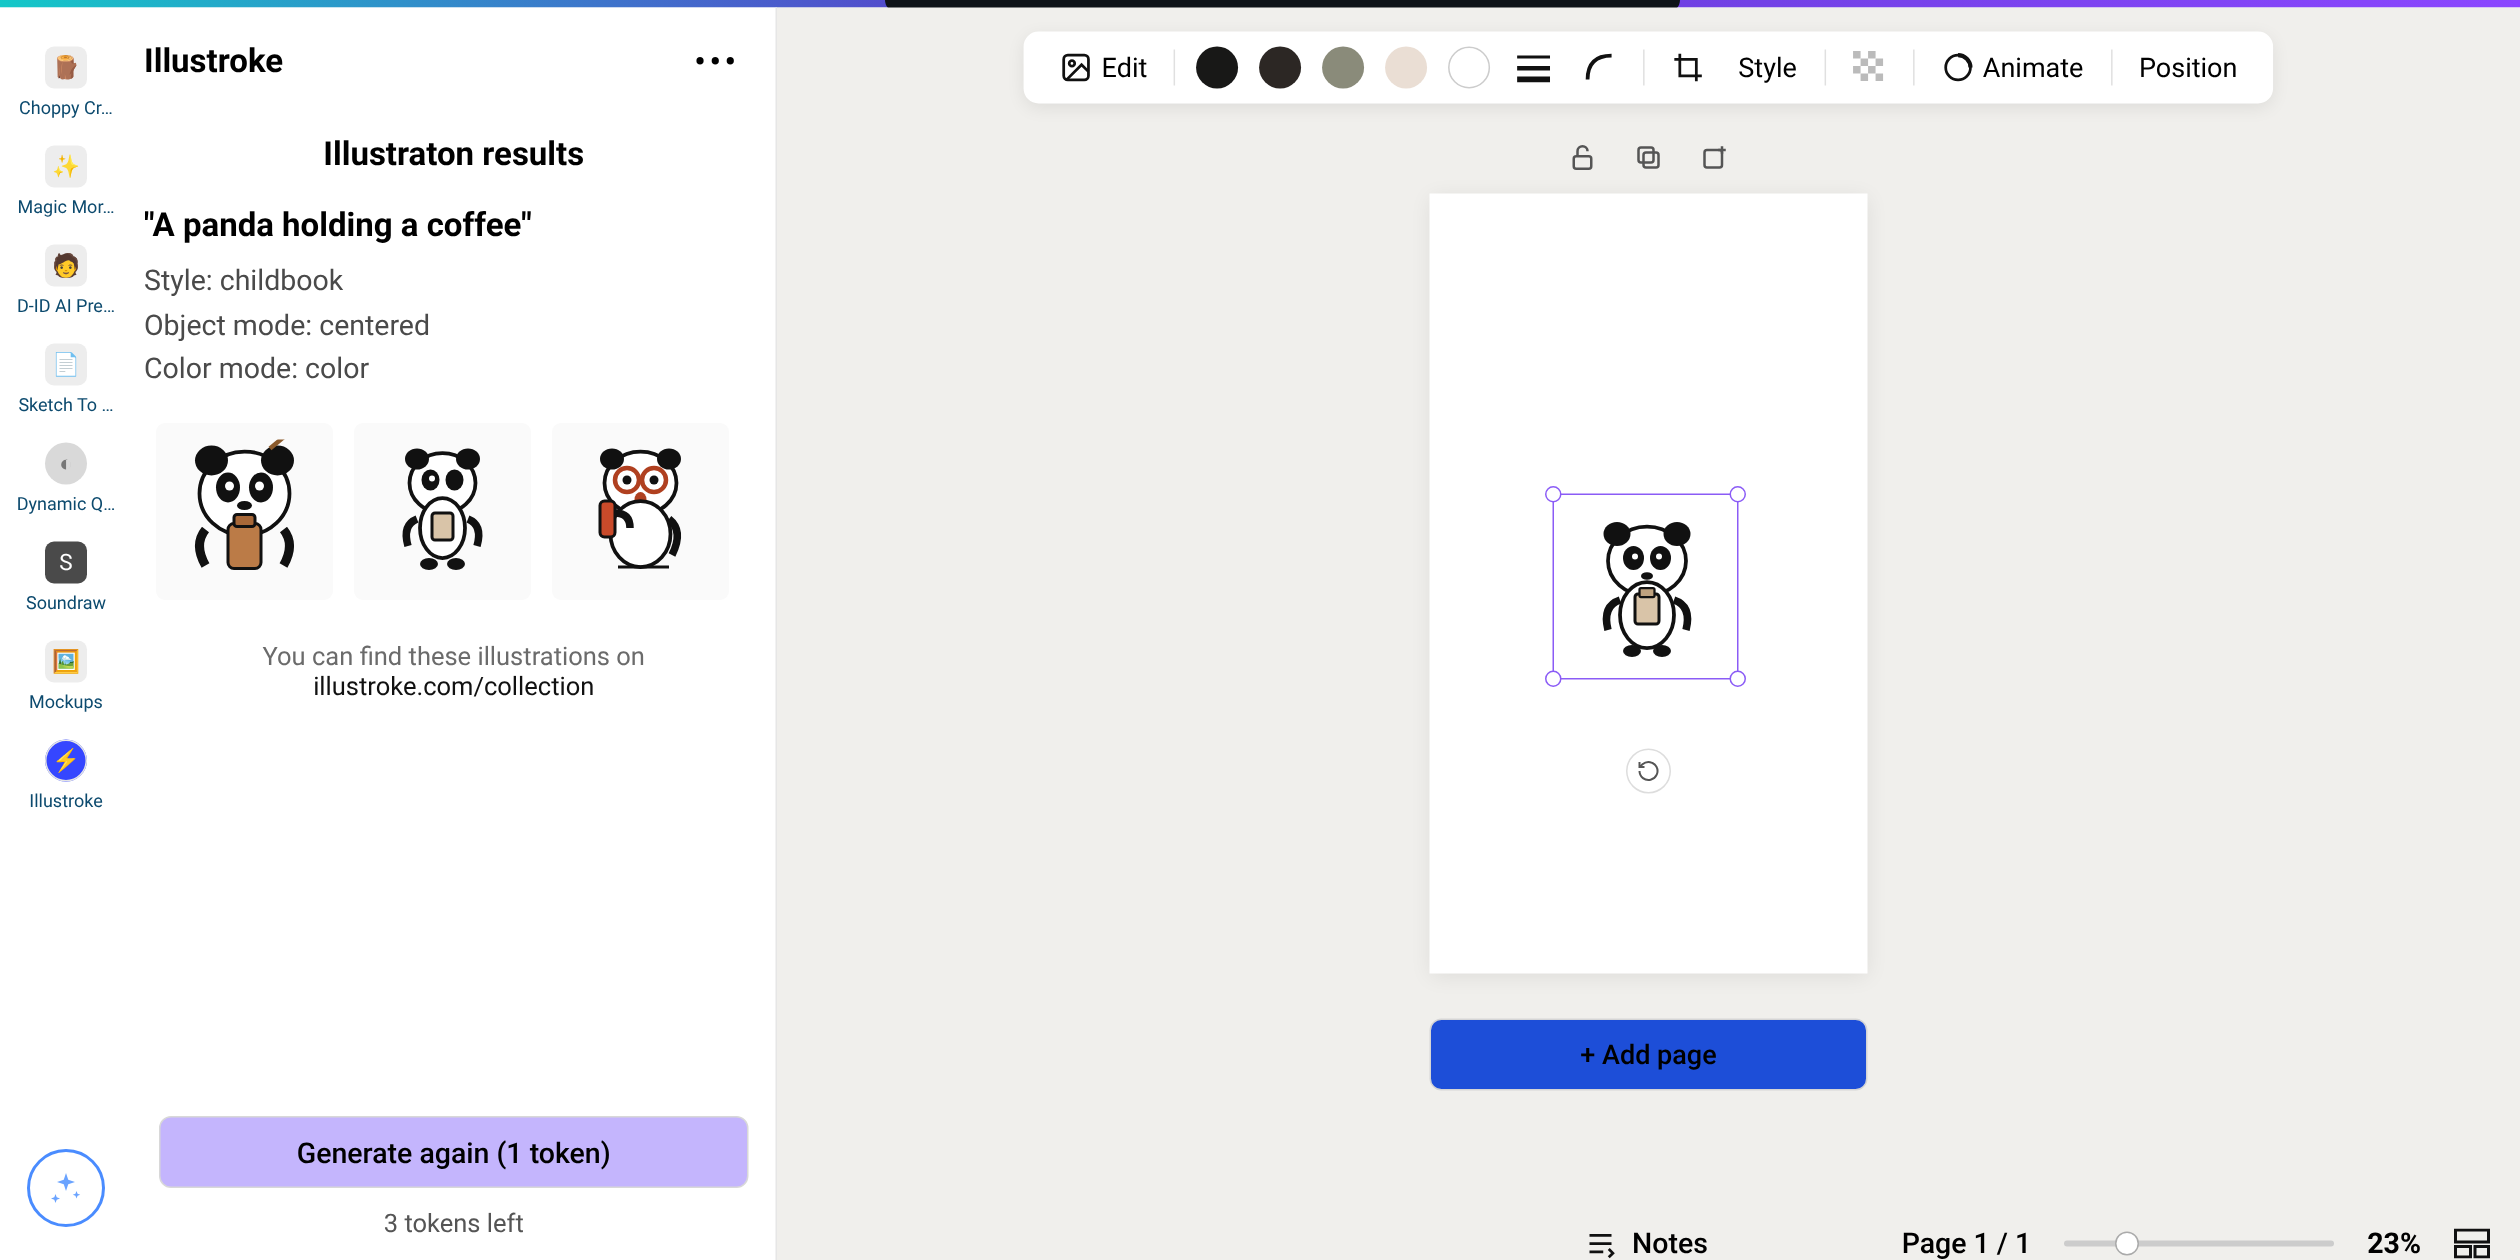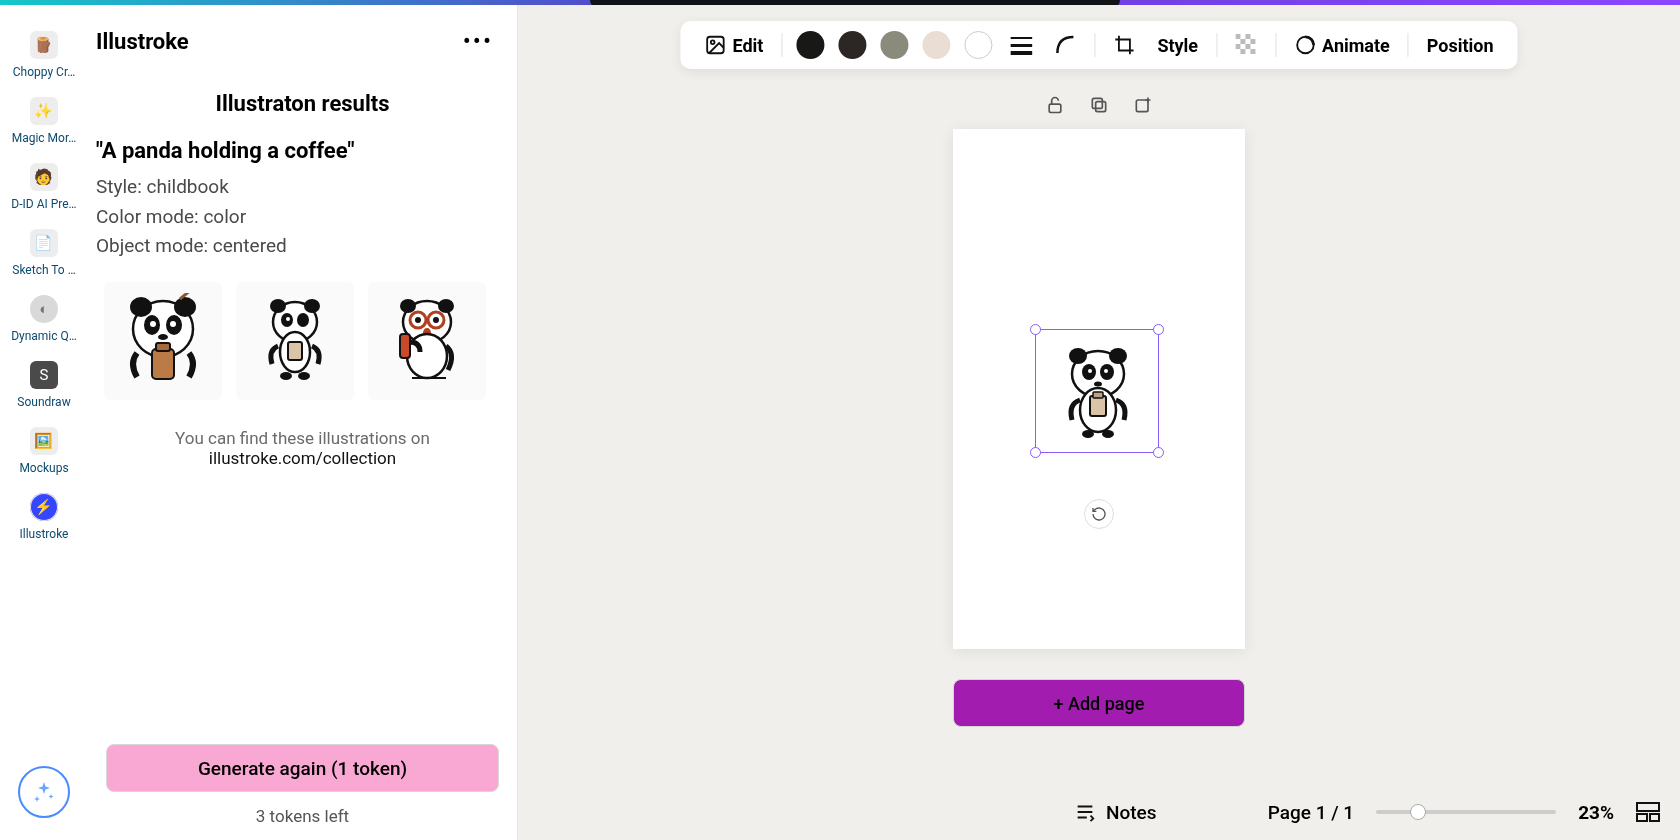--- a/index.html
+++ b/index.html
@@ -18,37 +18,37 @@
 .panel-head h1{font-size:22px;font-weight:700}
 .dots{font-size:24px;letter-spacing:2px;cursor:pointer;padding:4px 8px}
 .section-title{font-size:22px;font-weight:700;text-align:center;margin:26px 0 22px 0}
 .prompt{font-size:22px;font-weight:700;margin:0 16px 10px 8px}
 .meta{font-size:19px;color:#4a4a4a;margin:0 16px 2px 8px;line-height:1.45}
 .thumbs{display:flex;gap:14px;padding:20px 12px 10px 16px}
 .thumb{width:118px;height:118px;background:#fafafa;border-radius:6px;display:flex;align-items:center;justify-content:center;cursor:pointer}
 .findtext{font-size:17px;color:#6b6b6b;text-align:center;margin-top:18px}
 .findtext b{color:#111;font-weight:400}
 .panel-bottom{margin-top:auto;padding:18px 18px 14px 18px}
-.genbtn{width:100%;height:48px;border:1px solid #d8d8d8;border-radius:8px;background:#f9a8d4;font-size:19px;font-weight:500;cursor:pointer}
+.genbtn{width:100%;height:48px;border:1px solid #d8d8d8;border-radius:8px;background:#c4b5fd;font-size:19px;font-weight:500;cursor:pointer}
 .tokens{text-align:center;font-size:17px;color:#555;margin-top:14px}
 .canvas-area{flex:1;position:relative;background:#f0efec}
 .toolbar{position:absolute;top:16px;left:50%;transform:translateX(-50%);display:flex;align-items:center;gap:14px;background:#fff;border-radius:10px;padding:10px 20px;box-shadow:0 3px 12px rgba(0,0,0,0.08)}
-.tbtn{display:flex;align-items:center;gap:6px;font-size:18px;font-weight:700;cursor:pointer;padding:3px 4px}
+.tbtn{display:flex;align-items:center;gap:6px;font-size:18px;font-weight:400;cursor:pointer;padding:3px 4px}
 .sep{width:1px;height:24px;background:#e0e0e0}
 .swatch{width:28px;height:28px;border-radius:50%;cursor:pointer}
 .swatch.outline{border:1px solid #ccc}
 .page-actions{position:absolute;top:90px;left:50%;transform:translateX(-50%);display:flex;gap:24px}
 .pa{cursor:pointer;color:#4a4a4a}
 .page{position:absolute;top:124px;left:50%;transform:translateX(-50%);width:292px;height:520px;background:#fff;box-shadow:0 2px 14px rgba(0,0,0,0.08)}
 .selection{position:absolute;top:200px;left:82px;width:124px;height:124px;border:1.5px solid #8b5cf6}
 .handle{position:absolute;width:11px;height:11px;background:#fff;border:1.5px solid #8b5cf6;border-radius:50%}
 .h-nw{top:-6px;left:-6px}.h-ne{top:-6px;right:-6px}.h-sw{bottom:-6px;left:-6px}.h-se{bottom:-6px;right:-6px}
 .rothandle{position:absolute;top:370px;left:50%;transform:translateX(-50%);width:30px;height:30px;border-radius:50%;background:#fff;border:1px solid #ddd;display:flex;align-items:center;justify-content:center;cursor:pointer}
-.addpage{position:absolute;top:674px;left:50%;transform:translateX(-50%);width:292px;height:48px;border:1px solid #d5d5d5;border-radius:8px;background:#a21caf;display:flex;align-items:center;justify-content:center;font-size:18px;font-weight:500;cursor:pointer}
-.footer{position:absolute;bottom:0;left:536px;right:0;height:56px;display:flex;align-items:center;padding:0 20px;justify-content:space-between}
+.addpage{position:absolute;top:674px;left:50%;transform:translateX(-50%);width:292px;height:48px;border:1px solid #d5d5d5;border-radius:8px;background:#1d4ed8;display:flex;align-items:center;justify-content:center;font-size:18px;font-weight:500;cursor:pointer}
+.footer{position:absolute;bottom:0;left:518px;right:0;height:56px;display:flex;align-items:flex-end;padding:0 20px;justify-content:space-between}
 .footer-left{display:flex;align-items:center;gap:10px;cursor:pointer;font-size:19px;font-weight:500}
 .footer-right{display:flex;align-items:center;gap:22px}
 .pageind{font-size:19px;font-weight:500}
 .slider{width:180px;height:4px;background:#ccc;border-radius:2px;position:relative}
 .slider .knob{position:absolute;top:-6px;left:34px;width:16px;height:16px;background:#fff;border:1px solid #aaa;border-radius:50%}
 .zoom{font-size:19px;font-weight:700}
 .gridic{cursor:pointer}
 svg{display:block}
 </style>
 </head>
@@ -99,22 +99,22 @@
   </div>
 
   <div class="panel">
     <div class="panel-head">
       <h1>Illustroke</h1>
       <div class="dots">•••</div>
     </div>
     <div class="section-title">Illustraton results</div>
     <div class="prompt">"A panda holding a coffee"</div>
     <div class="meta">Style: childbook</div>
+    <div class="meta">Object mode: centered</div>
     <div class="meta">Color mode: color</div>
-    <div class="meta">Object mode: centered</div>
     <div class="thumbs">
       <div class="thumb">
           <svg width="82" height="96" viewBox="0 0 82 96">
             <ellipse cx="41" cy="36" rx="30" ry="28" fill="#fff" stroke="#111" stroke-width="2.5"></ellipse>
             <ellipse cx="19" cy="14" rx="11" ry="10" fill="#111"></ellipse>
             <ellipse cx="63" cy="14" rx="11" ry="10" fill="#111"></ellipse>
             <ellipse cx="30" cy="32" rx="8" ry="10" fill="#111"></ellipse>
             <ellipse cx="52" cy="32" rx="8" ry="10" fill="#111"></ellipse>
             <circle cx="31" cy="31" r="3" fill="#fff"></circle>
             <circle cx="51" cy="31" r="3" fill="#fff"></circle>

